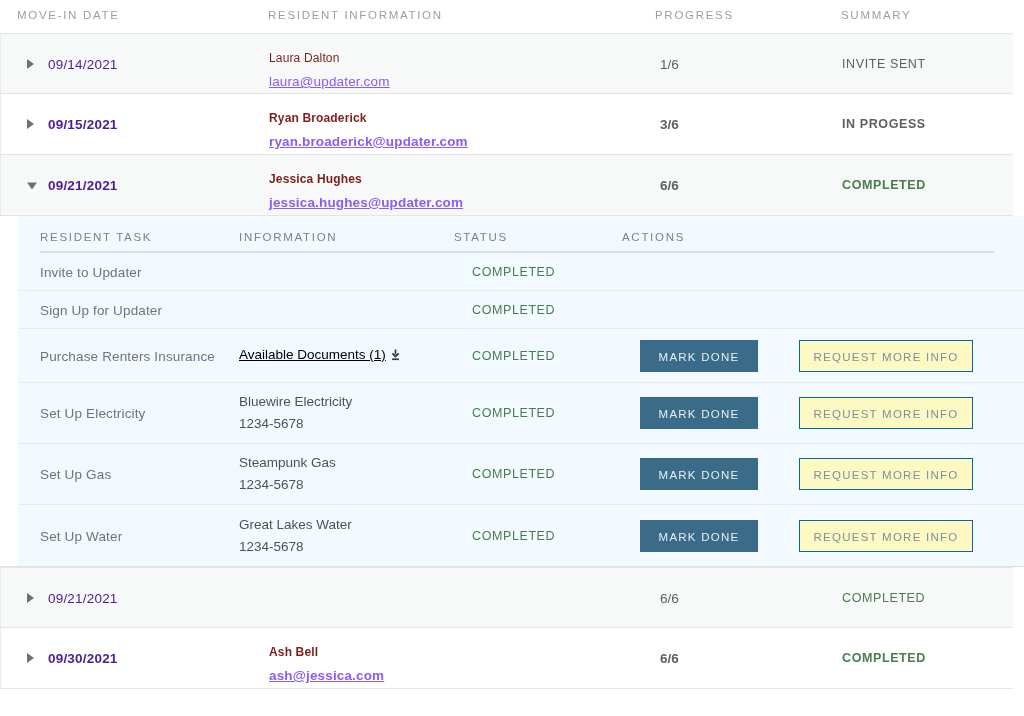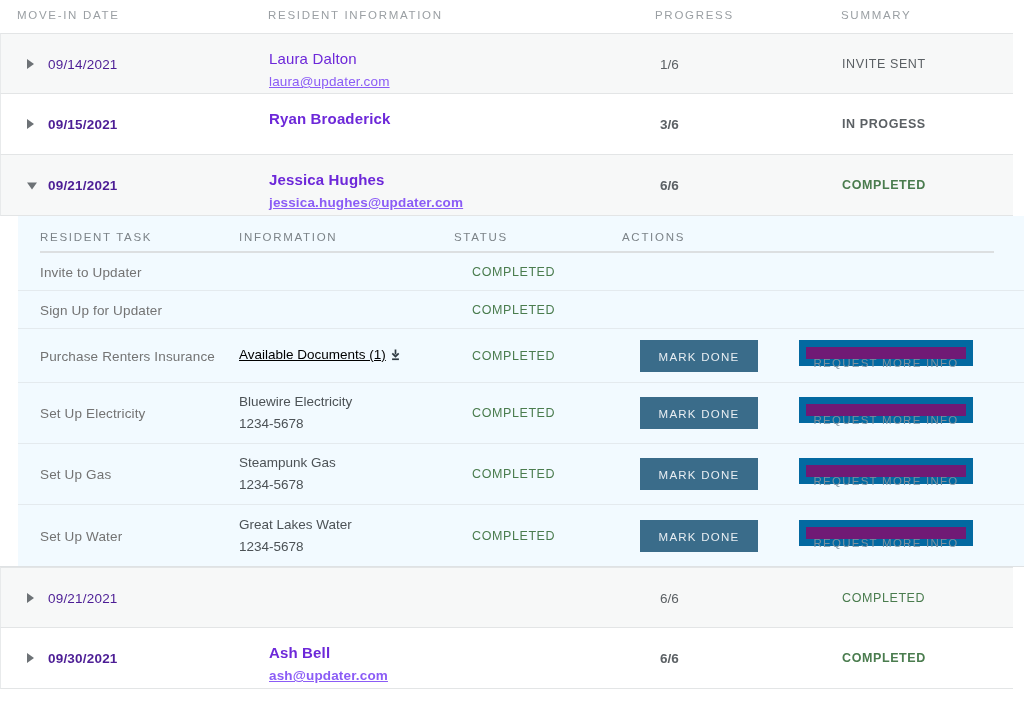--- a/index.html
+++ b/index.html
@@ -82,22 +82,22 @@
     white-space: nowrap;
   }
   .cell-resident {
     position: absolute;
     left: 268px;
     top: 13px;
     line-height: 23px;
   }
   .res-name {
     display: block;
-    font-size: 15px;
-    color: #6d28d9;
+    font-size: 12px;
+    color: #7f1d1d;
     letter-spacing: .15px;
     white-space: nowrap;
   }
   .res-email {
     display: block;
     font-size: 13.5px;
     color: #8b5cf6;
     text-decoration: underline;
     letter-spacing: .15px;
     white-space: nowrap;
@@ -240,25 +240,25 @@
   .btn-primary {
     width: 118px;
     height: 32px;
     line-height: 32px;
     background: #3a6c8a;
     color: #e8eef2;
     border: none;
   }
   .btn-secondary {
     width: 174px;
-    height: 26px;
+    height: 32px;
     line-height: 30px;
-    background: #701a75;
+    background: #fef9c3;
     color: #7b909f;
-    border: 7px solid #0369a1;
+    border: 1px solid #0369a1;
   }
 </style>
 </head>
 <body>
 
 <div class="table-wrap">
 
   <div class="main-head">
     <div class="col-head movein">MOVE-IN DATE</div>
     <div class="col-head resident">RESIDENT INFORMATION</div>
@@ -275,20 +275,21 @@
     </div>
     <div class="cell-progress">1/6</div>
     <div class="cell-summary">INVITE SENT</div>
   </div>
 
   <div class="main-row">
     <span class="caret right"></span>
     <div class="cell-date">09/15/2021</div>
     <div class="cell-resident">
       <span class="res-name">Ryan Broaderick</span>
+      <span class="res-email">ryan.broaderick@updater.com</span>
     </div>
     <div class="cell-progress">3/6</div>
     <div class="cell-summary">IN PROGESS</div>
   </div>
 
   <div class="main-row shaded">
     <span class="caret down"></span>
     <div class="cell-date">09/21/2021</div>
     <div class="cell-resident">
       <span class="res-name">Jessica Hughes</span>
@@ -379,19 +380,19 @@
     <div class="cell-date">09/21/2021</div>
     <div class="cell-progress">6/6</div>
     <div class="cell-summary completed">COMPLETED</div>
   </div>
 
   <div class="main-row">
     <span class="caret right"></span>
     <div class="cell-date">09/30/2021</div>
     <div class="cell-resident">
       <span class="res-name">Ash Bell</span>
-      <span class="res-email">ash@updater.com</span>
+      <span class="res-email">ash@jessica.com</span>
     </div>
     <div class="cell-progress">6/6</div>
     <div class="cell-summary completed">COMPLETED</div>
   </div>
 
 </div>
 
 </body></html>

